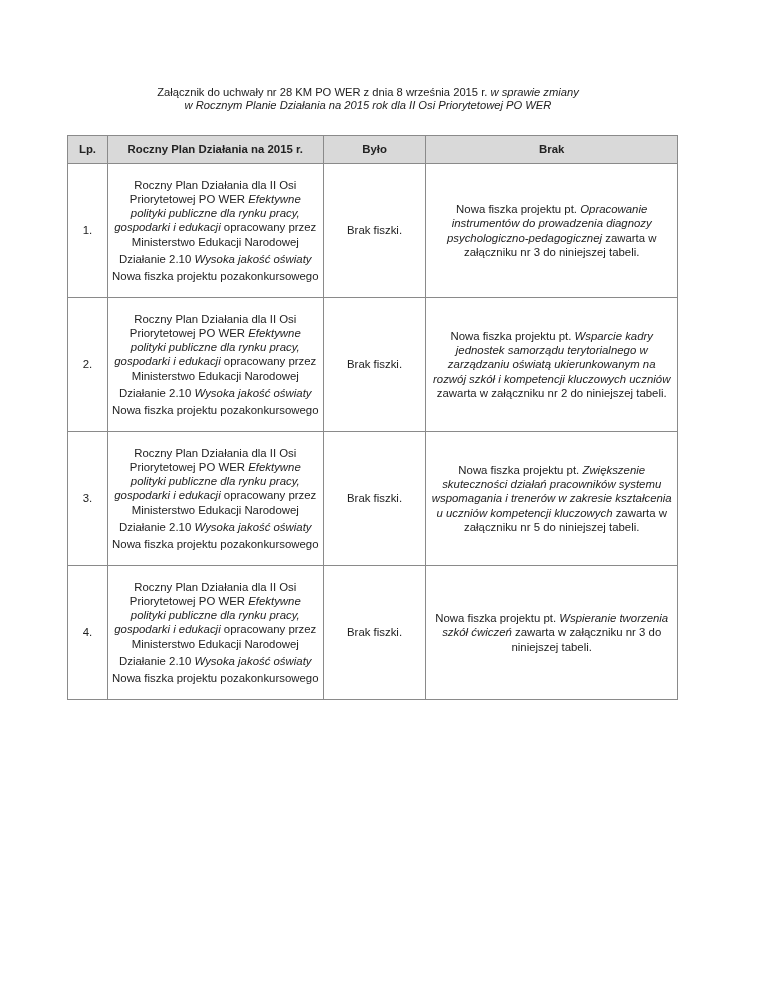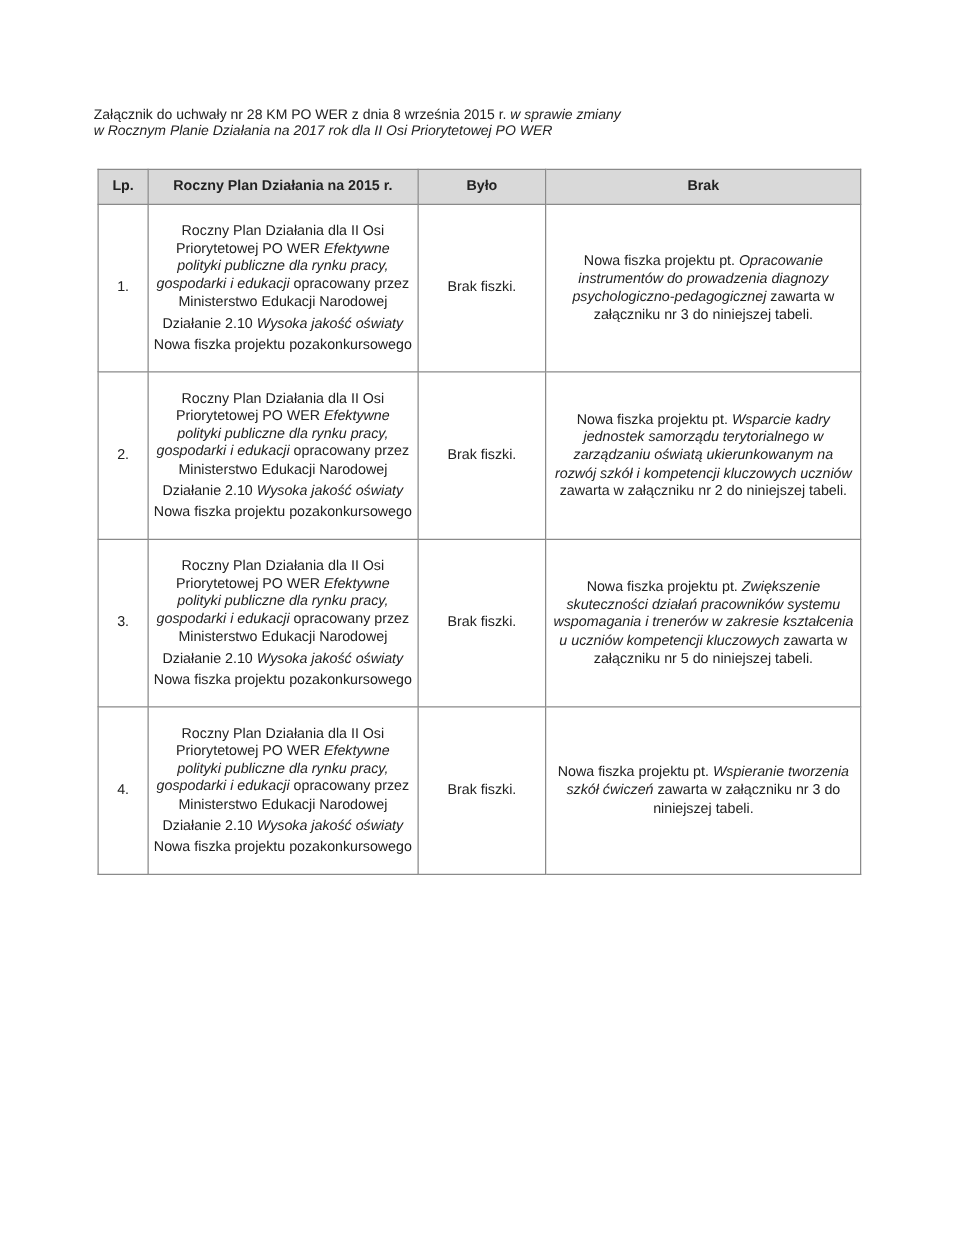--- a/index.html
+++ b/index.html
@@ -1,37 +1,37 @@
 <!DOCTYPE html>
 <html><head>
 <meta charset="utf-8">
 <style>
   html, body { margin: 0; padding: 0; background: #ffffff; }
   body { width: 768px; height: 994px; position: relative; overflow: hidden;
          font-family: "Liberation Sans", sans-serif; color: #222; }
-  .caption { position: absolute; left: 75px; top: 86px; width: 624px;
-             text-align: left; font-size: 11.2px; line-height: 13.4px; }
+  .caption { position: absolute; left: 56px; top: 86px; width: 624px;
+             text-align: center; font-size: 11.2px; line-height: 13.4px; }
   .caption i { font-style: italic; }
-  table.plan { position: absolute; left: 78px; top: 135px; width: 611px;
+  table.plan { position: absolute; left: 67px; top: 135px; width: 611px;
                border-collapse: collapse; font-size: 11.4px; line-height: 14.2px; }
   table.plan th, table.plan td { border: 1.5px solid #8a8a8a; text-align: center;
                vertical-align: middle; padding: 0 4px; }
   table.plan th { background: #d9d9d9; font-weight: bold; height: 27px; font-size: 11.4px; }
   col.c-lp { width: 40px; } col.c-plan { width: 216px; } col.c-bylo { width: 103px; } col.c-jest { width: 252px; }
   tr.row td { height: 133px; }
   .plan-text p { margin: 0; }
   .plan-text p + p { margin-top: 3px; }
   i { font-style: italic; }
 </style>
 </head>
 <body>
 
 <div class="caption">
   <div><span>Załącznik do uchwały nr 28 KM PO WER z dnia 8 września 2015 r. </span><i>w sprawie zmiany</i></div>
-  <div><i>w Rocznym Planie Działania na 2017 rok dla II Osi Priorytetowej PO WER</i></div>
+  <div><i>w Rocznym Planie Działania na 2015 rok dla II Osi Priorytetowej PO WER</i></div>
 </div>
 
 <table class="plan">
   <colgroup>
       <col class="c-lp">
       <col class="c-plan">
       <col class="c-bylo">
       <col class="c-jest">
     </colgroup>
   <thead>

